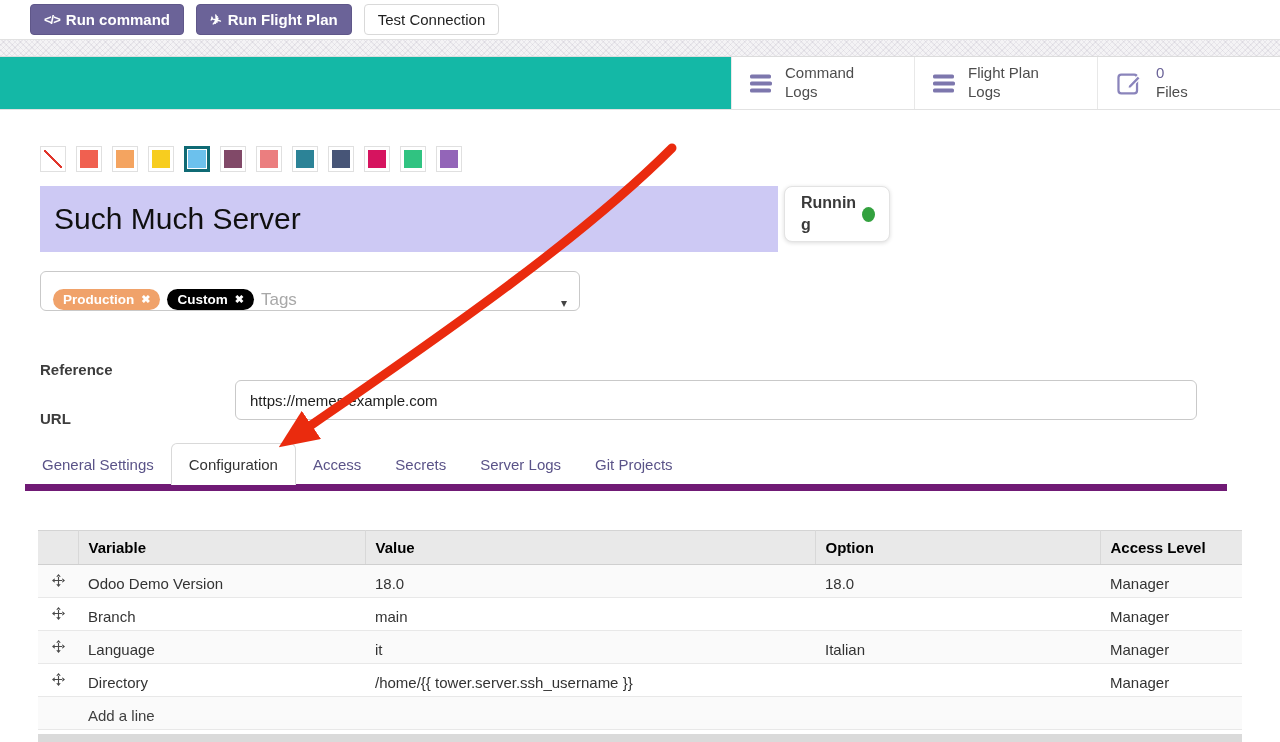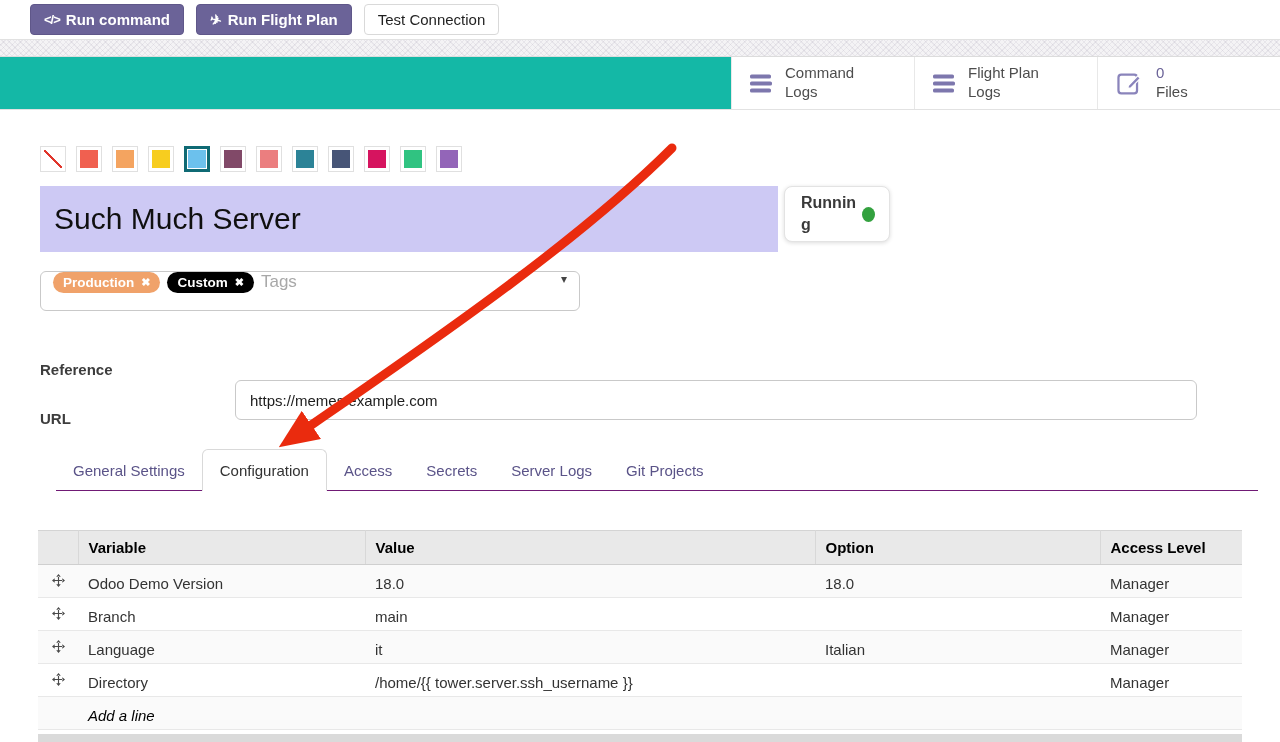--- a/index.html
+++ b/index.html
@@ -42,51 +42,51 @@
   .title-bar { position: absolute; left: 40px; top: 186px; width: 738px; height: 66px; background: #cdc9f4;
                display: flex; align-items: center; padding-left: 14px; font-size: 30px; color: #101010; }
   .status-box { position: absolute; left: 784px; top: 186px; width: 106px; height: 56px; background: #fff;
                 border: 1px solid #e3e3e3; border-radius: 8px; box-shadow: 0 1px 4px rgba(0,0,0,.14);
                 display: flex; align-items: center; justify-content: space-between; padding: 0 14px 0 16px; }
   .status-label { font-size: 16px; font-weight: 700; color: #3a3a3a; width: 56px; word-break: break-all; line-height: 1.35; }
   .status-dot { width: 13px; height: 15px; border-radius: 50%; background: #33a13f; }
 
   
   .tags-field { position: absolute; left: 40px; top: 271px; width: 540px; height: 40px; background: #fff;
-                border: 1px solid #c9c9c9; border-radius: 6px; display: flex; align-items: flex-start; padding: 0 12px; gap: 7px; }
+                border: 1px solid #c9c9c9; border-radius: 6px; display: flex; align-items: flex-end; padding: 0 12px; gap: 7px; }
   .tag-pill { display: inline-flex; align-items: center; gap: 7px; border-radius: 12px; padding: 3px 10px;
               color: #fff; font-size: 13.5px; font-weight: 700; white-space: nowrap; }
   .tag-x { font-size: 11px; cursor: pointer; line-height: 1; }
   .tags-placeholder { color: #a8a8a8; font-size: 17px; }
   .tags-caret { margin-left: auto; color: #444; font-size: 12px; cursor: pointer; }
 
   
   .field-label { position: absolute; left: 40px; font-size: 15px; font-weight: 700; color: #3d3d3d; margin-top: 27px; }
   .input-box { position: absolute; left: 235px; width: 962px; height: 40px; background: #fff;
                border: 1px solid #c9c9c9; border-radius: 6px; display: flex; align-items: center;
                padding: 0 14px; font-size: 15px; color: #1d1d1d; }
 
   
-  .tabs { position: absolute; left: 56px; top: 450px; width: 1202px; height: 41px;
-          border-bottom: 1px solid #701a75; display: flex; align-items: flex-end; }
+  .tabs { position: absolute; left: 25px; top: 450px; width: 1202px; height: 41px;
+          border-bottom: 7px solid #701a75; display: flex; align-items: flex-end; }
   .tab { padding: 0 17px; line-height: 38px; font-size: 15px; color: #5a5388; cursor: pointer; white-space: nowrap; }
   .tab.active { background: #fff; border: 1px solid #d9d9d9; border-bottom: 1px solid #fff;
                 border-radius: 6px 6px 0 0; color: #333; margin-bottom: -1px; height: 42px; line-height: 41px; }
 
   
   .table-wrap { position: absolute; left: 38px; top: 530px; width: 1204px; }
   table { border-collapse: collapse; width: 100%; table-layout: fixed; font-size: 15px; color: #333; }
   thead th { background: #e9e9e9; height: 34px; text-align: left; font-weight: 700; color: #000000;
              border-top: 1px solid #d4d4d4; border-bottom: 1px solid #cfcfcf; border-right: 1px solid #d8d8d8;
              padding: 0 0 0 10px; }
   thead th:last-child { border-right: none; }
   tbody td { height: 33px; border-bottom: 1px solid #e8e8e8; padding: 4px 0 0 10px; overflow: hidden; white-space: nowrap; }
   tbody tr:nth-child(odd) { background: #fafafa; }
   .handle-cell { text-align: center; padding: 0; cursor: grab; }
-  .add-link { color: #000000; cursor: pointer; font-style: italic; }
+  .add-link { color: #404040; cursor: pointer; }
   .bottom-band { position: absolute; left: 38px; top: 734px; width: 1204px; height: 8px; background: #dadada; }
 
   
   .arrow-overlay { position: absolute; left: 0; top: 0; width: 1280px; height: 742px; pointer-events: none; z-index: 50; }
 </style>
 </head>
 <body>
 
 <div class="page">
 

